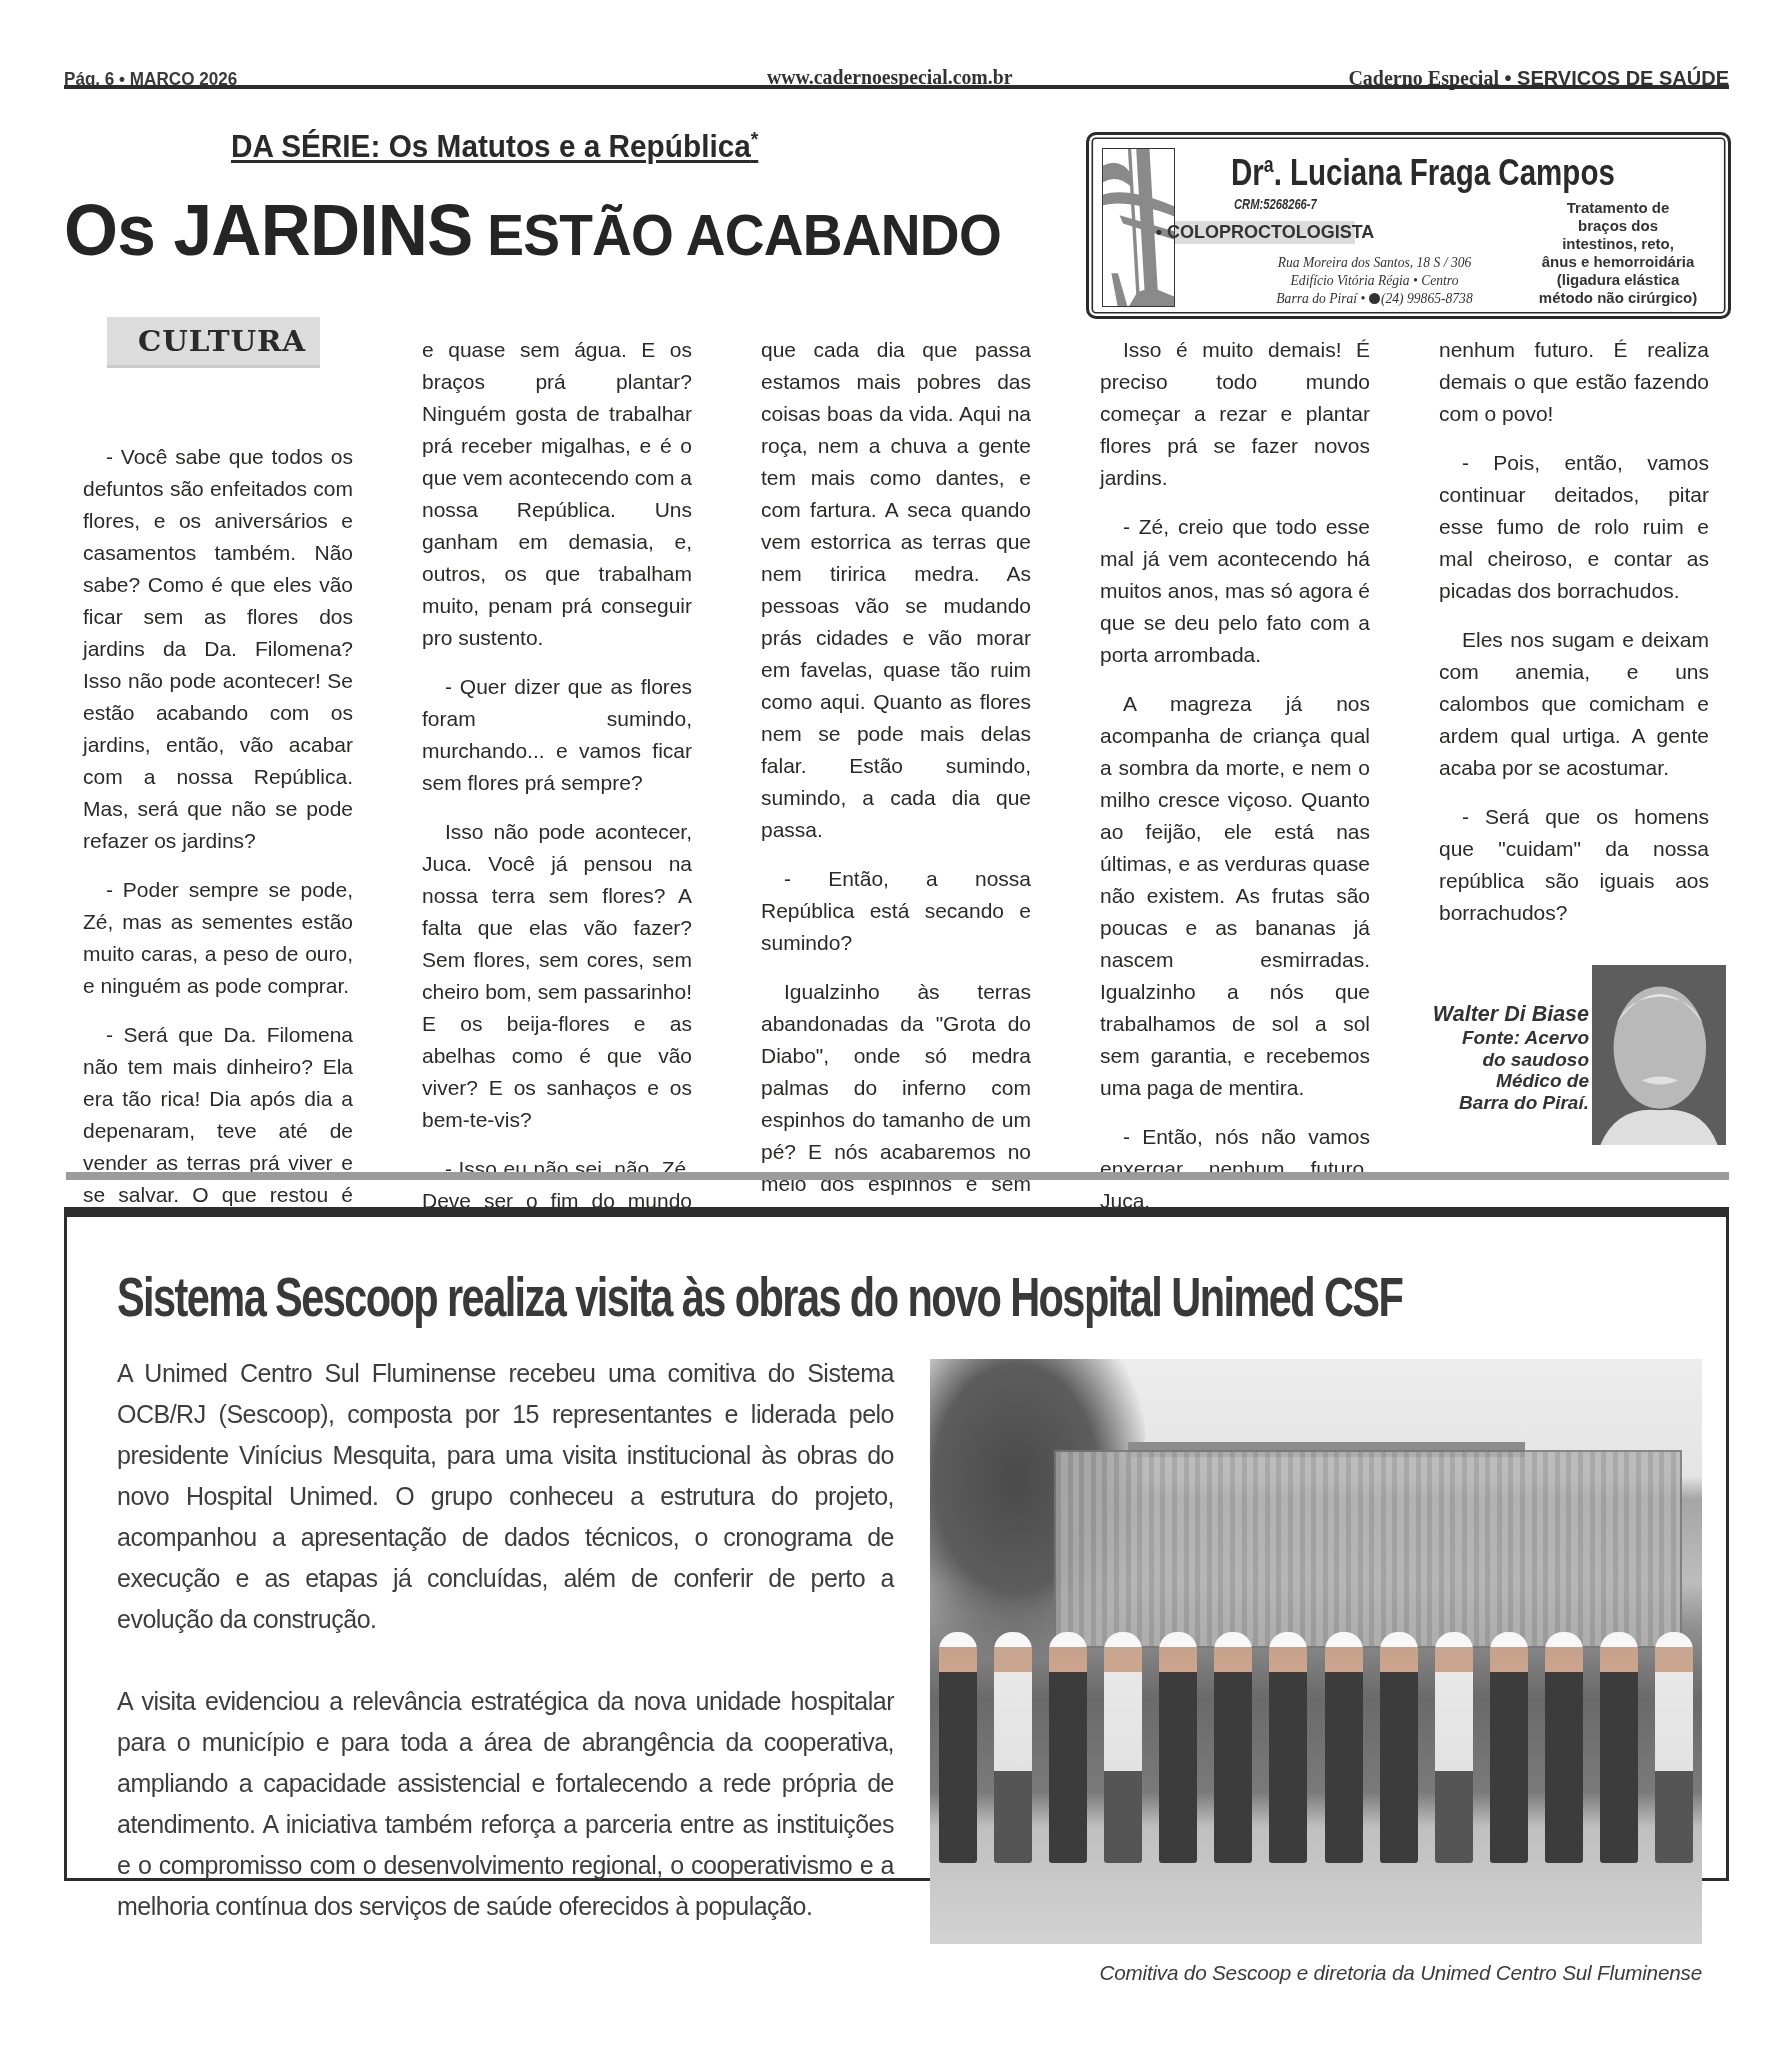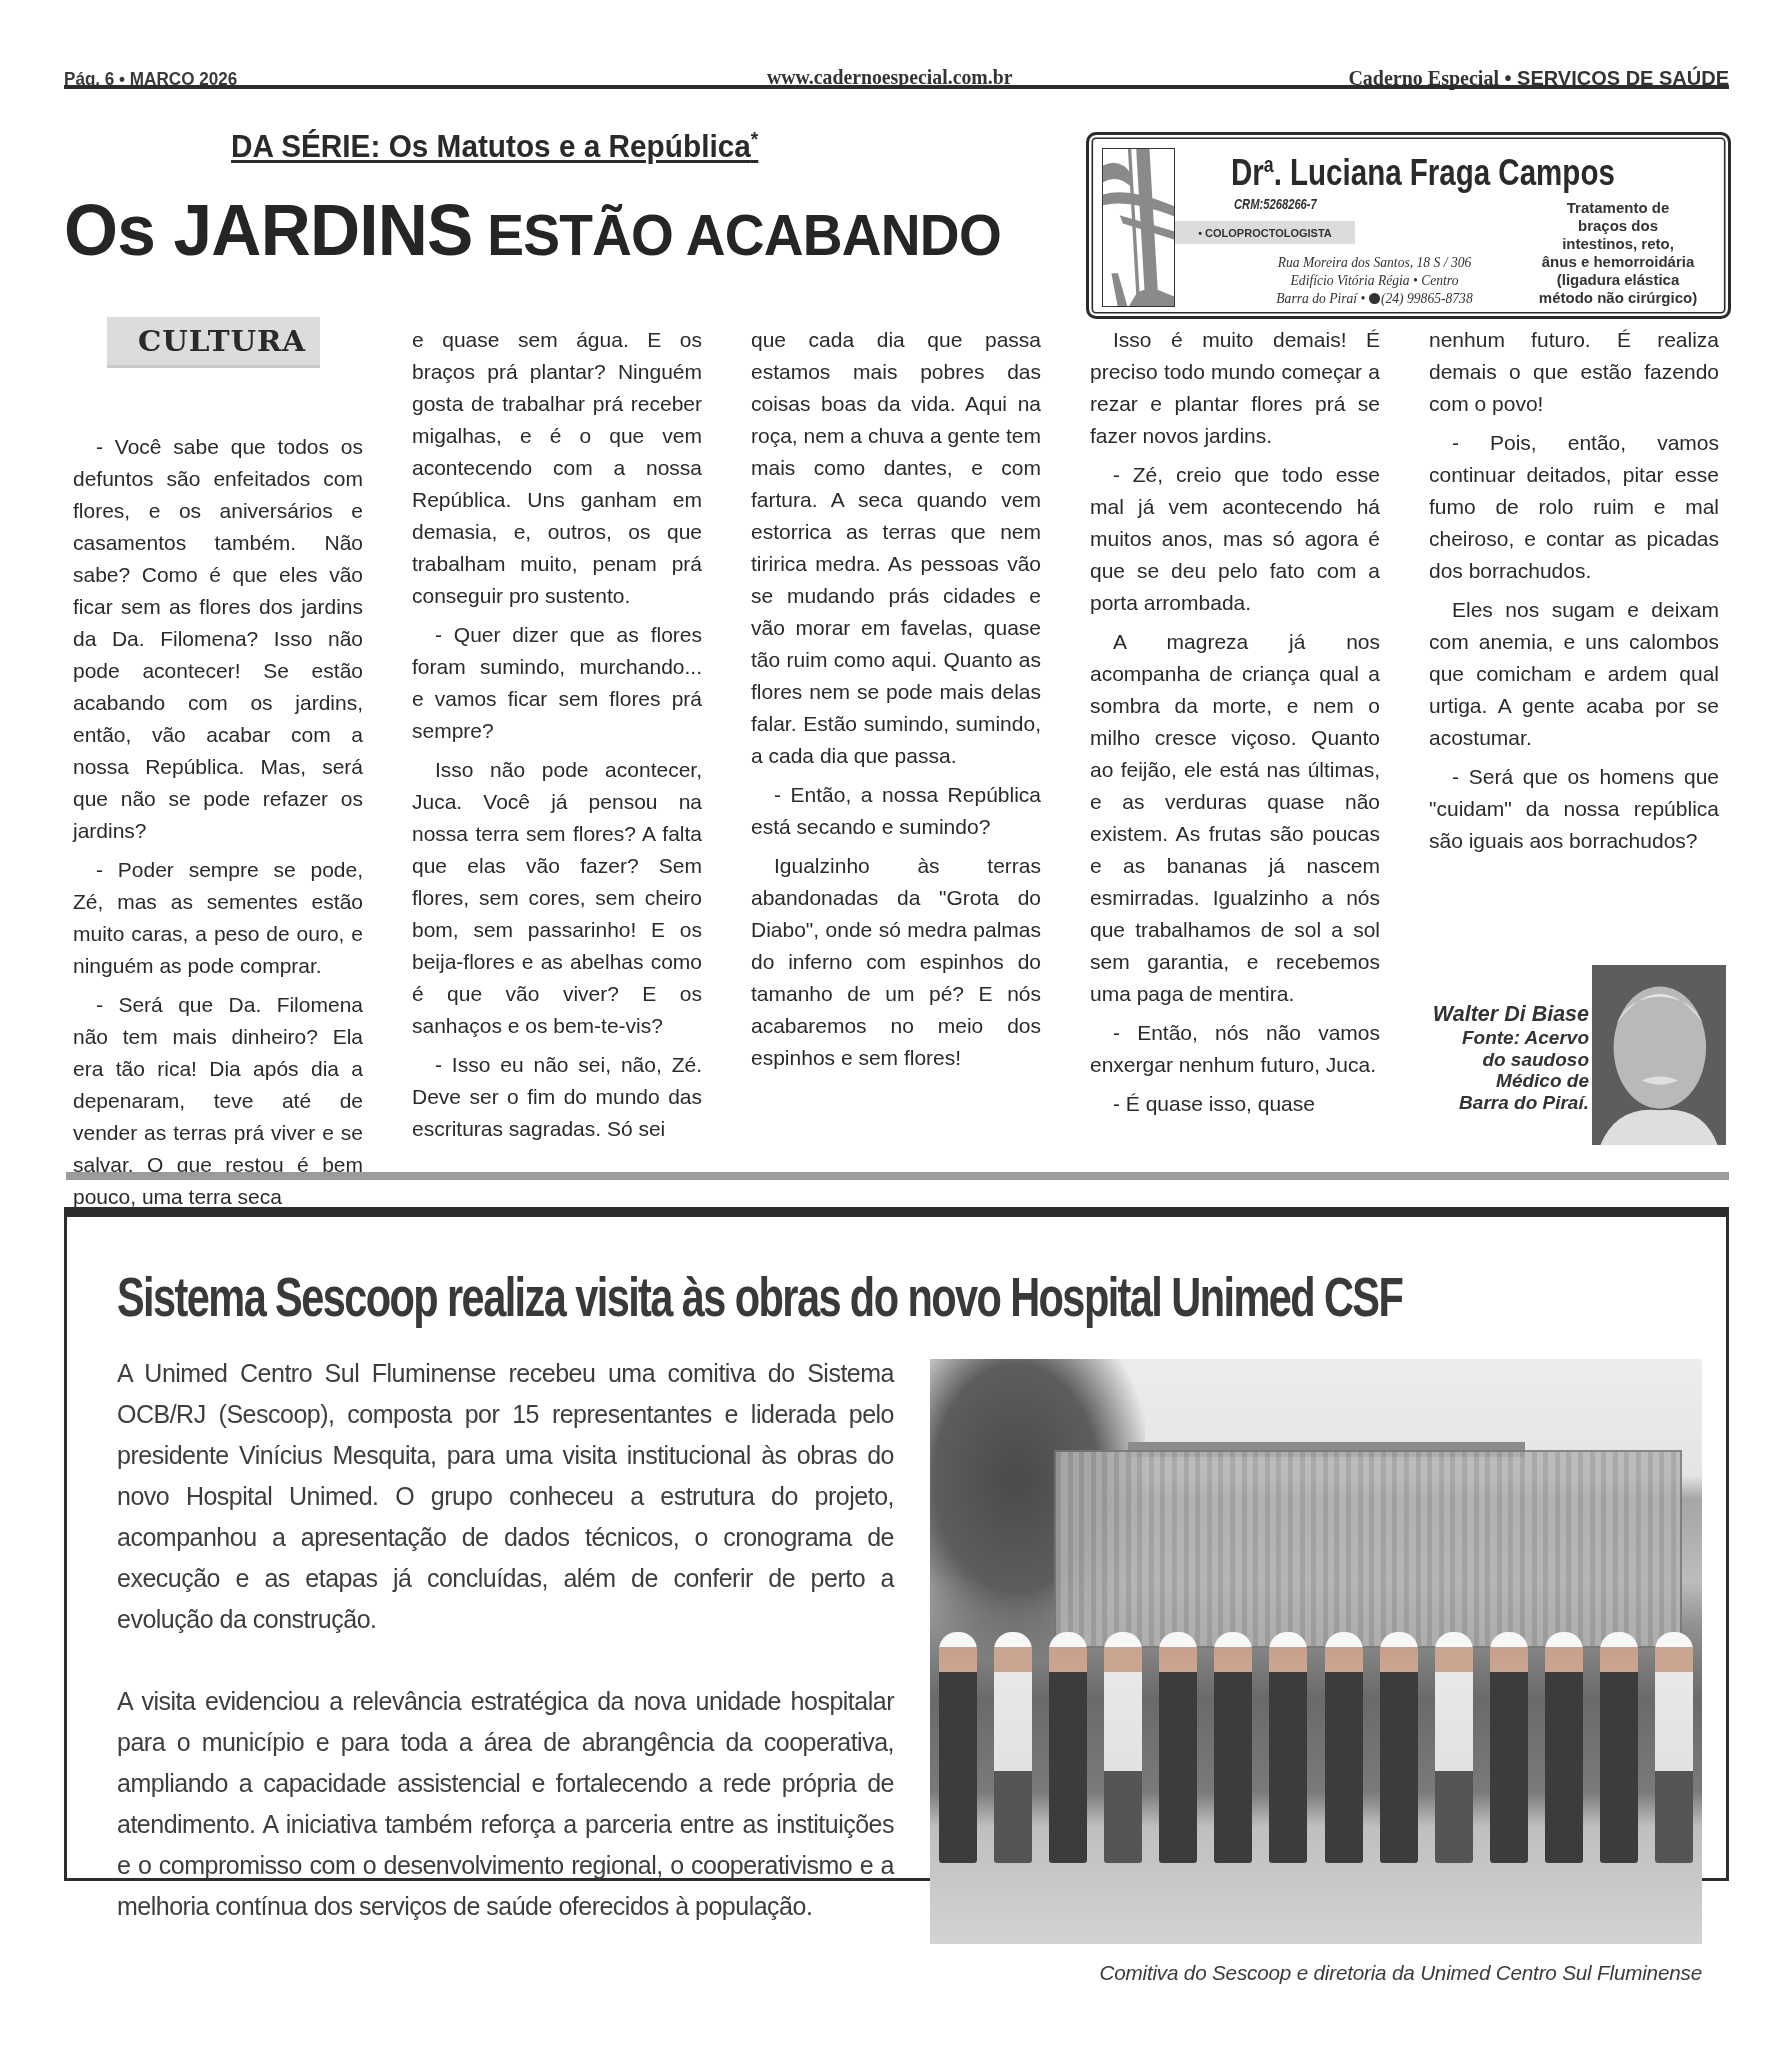--- a/index.html
+++ b/index.html
@@ -43,33 +43,33 @@
     box-shadow: inset 0 0 0 2.5px #fff, inset 0 0 0 4.1px #2a2a2a;
     margin-top: 28px;
   }
   .ad-logo {
     position: absolute; left: 13.2px; top: 13.2px; width: 73px; height: 159px;
     border: 1.2px solid #333; background: #fff; overflow: hidden;
   }
   .ad-name { position: absolute; left: 142px; top: 16.5px; font-weight: 700; font-size: 36px; color: #2a2a2a; white-space: nowrap; transform: scaleX(0.82); transform-origin: left top; }
   .ad-name sup { font-size: 21.5px; }
   .ad-crm { position: absolute; left: 145px; top: 61px; font-weight: 700; font-style: italic; font-size: 14px; color: #333; transform: scaleX(0.8); transform-origin: left top; white-space: nowrap; }
-  .ad-specialty { position: absolute; left: 86px; top: 86px; width: 180px; height: 23px; background: #dcdcdc; font-weight: 700; font-size: 11px; color: #333; display: flex; align-items: center; justify-content: center; white-space: nowrap; }
+  .ad-specialty { position: absolute; left: 86px; top: 86px; width: 180px; height: 23px; background: #dcdcdc; font-weight: 700; font-size: 18px; color: #333; display: flex; align-items: center; justify-content: center; white-space: nowrap; }
   .ad-addr { position: absolute; left: 149px; top: 119px; width: 273px; font-family: "Liberation Serif", serif; font-style: italic; font-size: 13.6px; line-height: 18px; color: #333; text-align: center; white-space: nowrap; }
   .ad-treat { position: absolute; left: 430px; top: 64px; width: 198px; font-weight: 700; font-size: 15px; line-height: 18px; color: #333; text-align: center; }
   .phone-ic { display: inline-block; width: 10.7px; height: 10.7px; border-radius: 50%; background: #333; vertical-align: -0.8px; margin: 0 0.8px; }
 
   
   .cols { position: absolute; left: 66px; top: 317px; width: 1663px; }
   .col {
     position: absolute; top: 0; width: 304px;
     font-size: 21px; line-height: 32px; color: #2b2a29;
     text-align: justify; text-align-last: left;
   }
-  .col p { text-indent: 0; margin: 7px; }
+  .col p { text-indent: 0; margin: 17px; }
   .col p.ind { text-indent: 23px; }
   .col p.gap { margin-top: 31px; }
   .c1 { left: 0; top: 107px; }
   .c2 { left: 339px; top: 0; }
   .c3 { left: 678px; top: 0; }
   .c4 { left: 1017px; top: 0; }
   .c5 { left: 1356px; top: 0; }
 
   .cultura {
     position: absolute; left: 41px; top: 0; width: 213px; height: 51px;

